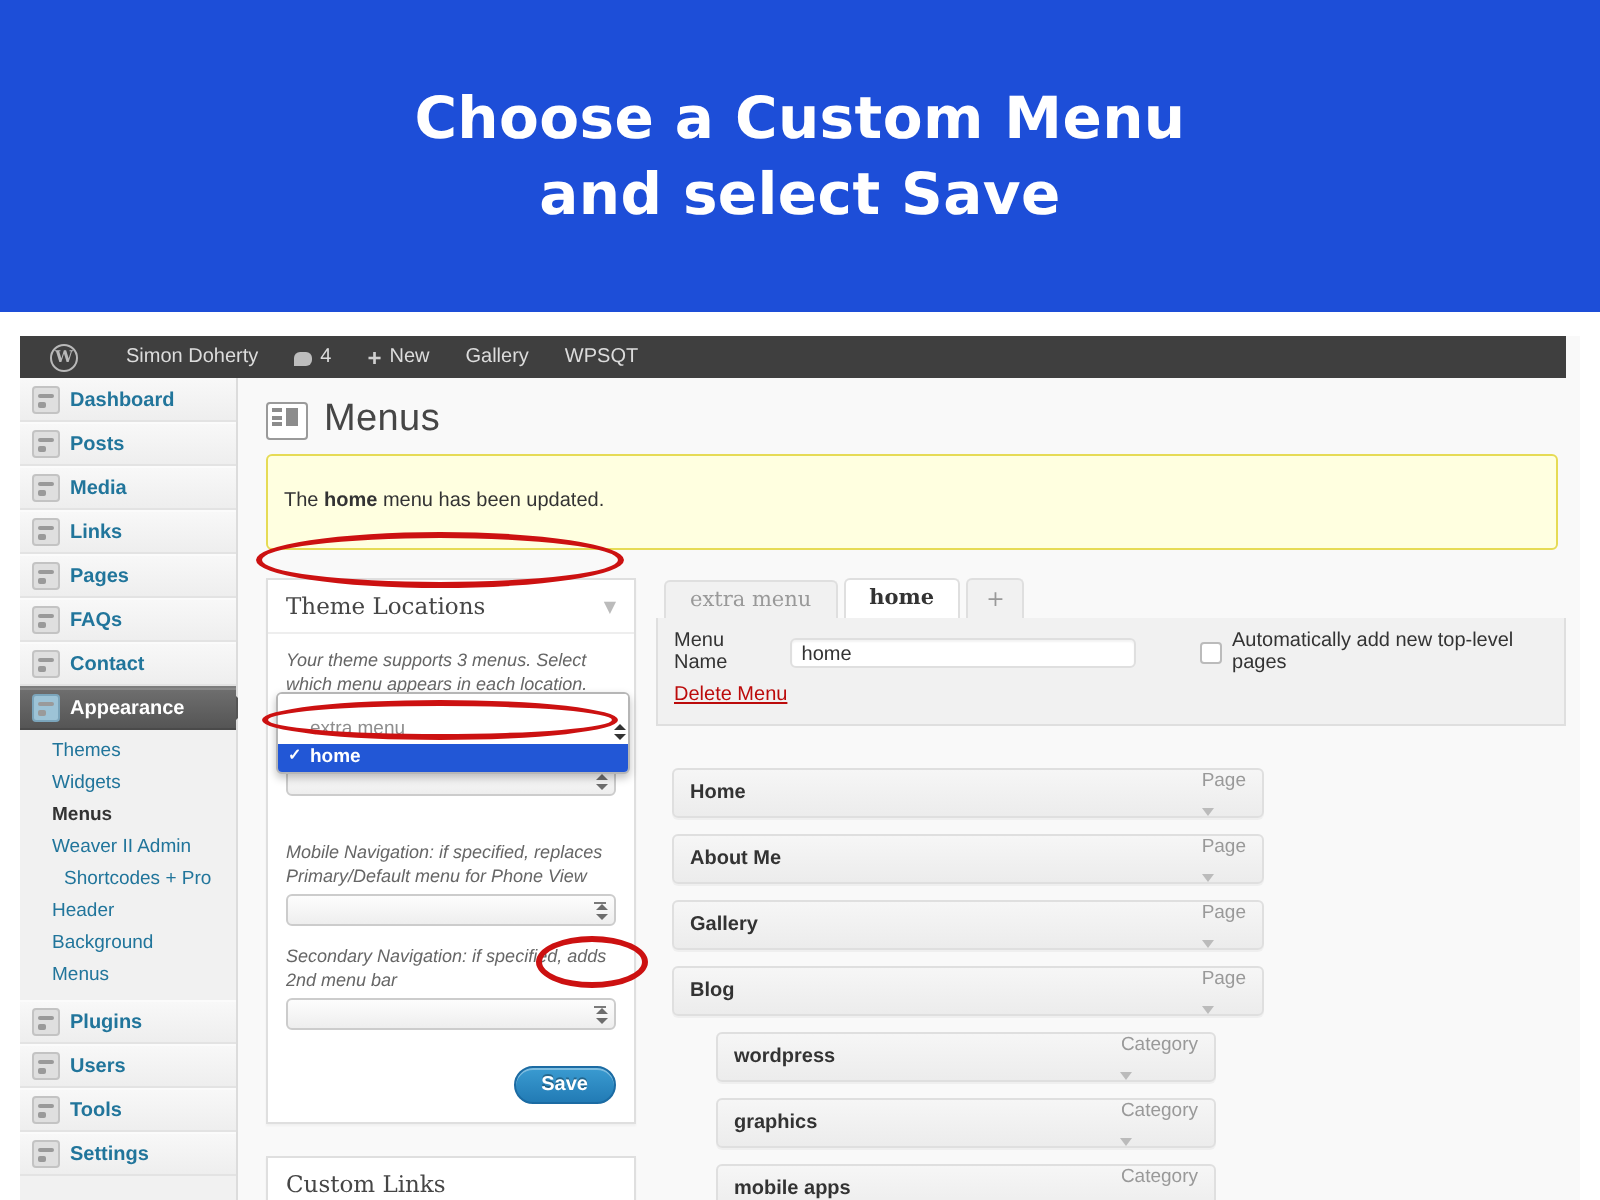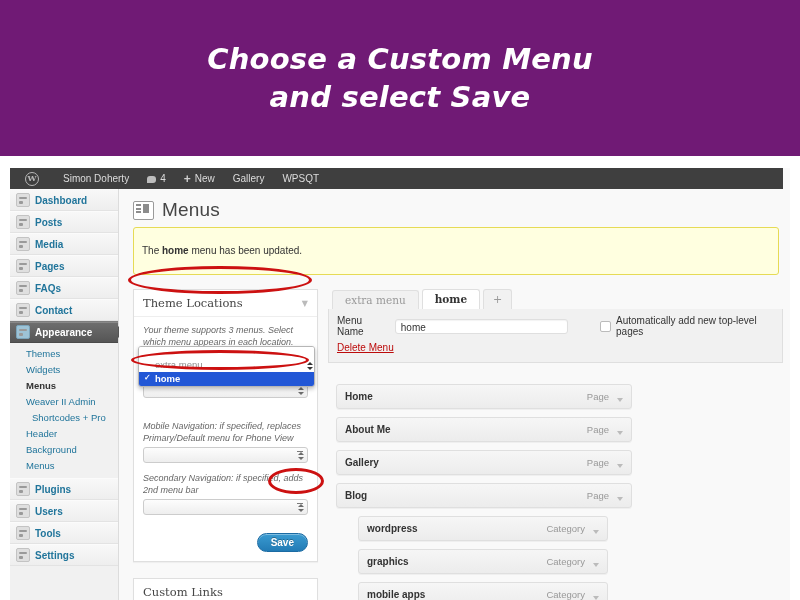--- a/index.html
+++ b/index.html
@@ -6,22 +6,22 @@
   body{
     width:800px;height:600px;overflow:hidden;background:#ffffff;
     font-family:"Liberation Sans",sans-serif;
     -webkit-font-smoothing:antialiased;
   }
   .page{position:relative;width:800px;height:600px;}
 
   
   .banner{
     position:absolute;left:0;top:0;width:800px;height:156px;
-    background:#701a75;
-    display:flex;align-items:center;justify-content:center;font-style:italic;
+    background:#1d4ed8;
+    display:flex;align-items:center;justify-content:center;
   }
   .banner-text{
     color:#ffffff;text-align:center;font-weight:bold;
     font-size:29px;line-height:1.32;letter-spacing:.2px;
     font-family:"DejaVu Sans","Liberation Sans",sans-serif;
   }
   .banner-line{display:block;}
 
   
   .shot{
@@ -245,21 +245,21 @@
   .mitem{
     display:flex;align-items:center;justify-content:space-between;
     height:25px;box-sizing:border-box;padding:0 8px;margin-bottom:8px;
     background:linear-gradient(#f6f6f6,#ececec);
     border:1px solid #dfdfdf;border-radius:3px;
     box-shadow:0 1px 0 rgba(0,0,0,.04);
   }
   .mitem.depth1{margin-left:22px;}
   .mitem.blank{height:12px;}
   .mi-title{font-size:10px;font-weight:bold;color:#333333;}
-  .mi-right{display:flex;align-items:flex-end;gap:8px;}
+  .mi-right{display:flex;align-items:flex-start;gap:8px;flex-direction:column;}
   .mi-type{font-size:9.5px;color:#999999;}
   .mi-caret{
     width:0;height:0;border-left:3.5px solid transparent;border-right:3.5px solid transparent;
     border-top:4px solid #bbbbbb;
   }
   .ml-w1{width:296px;}
   .ml-w2{width:250px;}
 
   
   .ann{
@@ -306,20 +306,24 @@
         <span class="sm-ico"></span>
         <span>Dashboard</span>
       </div>
       <div class="smenu-item">
         <span class="sm-ico"></span>
         <span>Posts</span>
       </div>
       <div class="smenu-item">
         <span class="sm-ico"></span>
         <span>Media</span>
+      </div>
+      <div class="smenu-item">
+        <span class="sm-ico"></span>
+        <span>Links</span>
       </div>
       <div class="smenu-item">
         <span class="sm-ico"></span>
         <span>Pages</span>
       </div>
       <div class="smenu-item">
         <span class="sm-ico"></span>
         <span>FAQs</span>
       </div>
       <div class="smenu-item">

